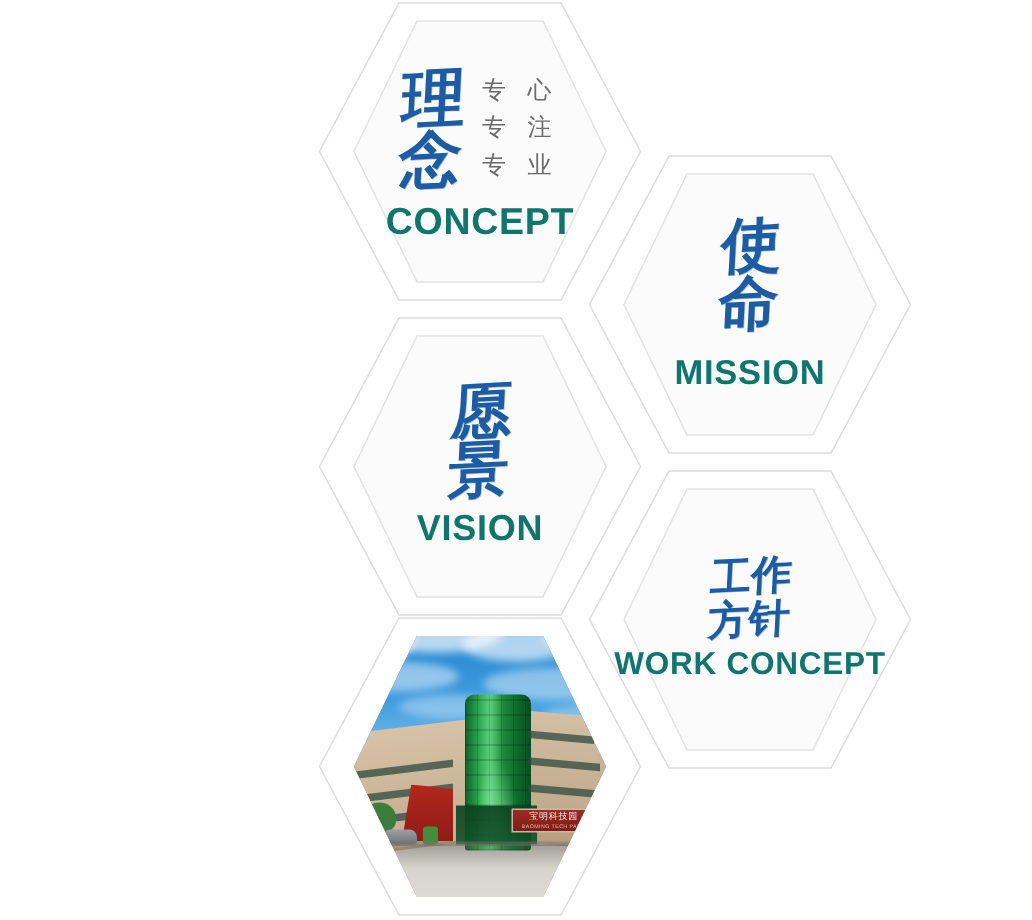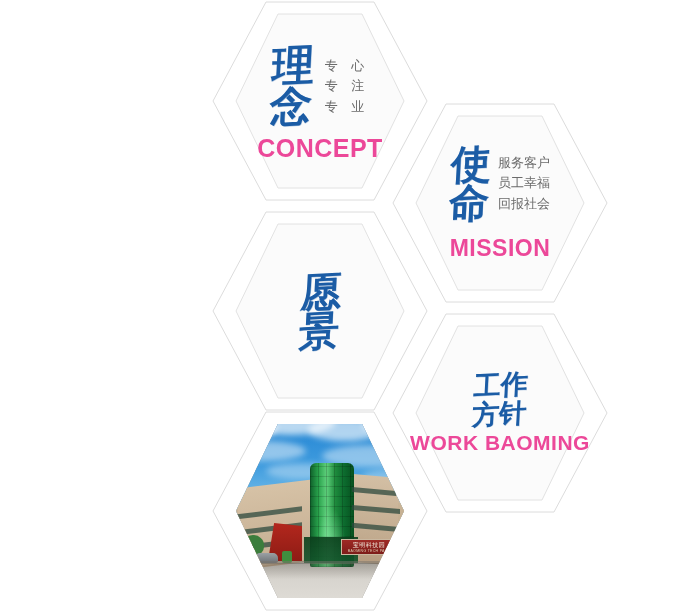--- a/index.html
+++ b/index.html
@@ -44,29 +44,29 @@
     line-height:0.98;
     text-align:center;
     letter-spacing:0;
     transform:skewX(-6deg) rotate(-3deg);
     text-shadow:0.5px 0.5px 0 rgba(27,92,165,.35);
   }
   .brush span{display:block;}
 
   .sidetext{
     color:#6b6b6b;
-    font-size:13px;
+    font-size:16px;
     line-height:1.55;
     text-align:left;
     white-space:pre-line;
   }
   .sidetext.spaced{letter-spacing:5px;}
 
   .eng{
-    color:#ec4899;
+    color:#0f766e;
     font-weight:bold;
     letter-spacing:0.5px;
     margin-top:4px;
   }
 
   
   #hex-concept{left:212px;top:1px;}
   #hex-concept .content{padding-top:6px;}
   #hex-concept .brush{font-size:42px;}
   #hex-concept .topline{gap:12px;}
@@ -265,23 +265,20 @@
       <svg viewBox="0 0 216 200" preserveAspectRatio="none" aria-hidden="true">
         <polygon points="66,13 150,13 192,100 150,187 66,187 24,100" fill="#fbfbfb" stroke="#e2e2e2" stroke-width="1"></polygon>
       </svg>
     </div>
     <div class="content">
       <div class="topline">
         <div class="brush">
           <span>使</span>
           <span>命</span>
         </div>
-        <div class="sidetext">服务客户
-员工幸福
-回报社会</div>
       </div>
       <div class="eng">MISSION</div>
     </div>
   </div>
 
   <div class="hex" id="hex-vision">
     <div class="outline">
       <svg viewBox="0 0 216 200" preserveAspectRatio="none" aria-hidden="true">
         <polygon points="54,1 162,1 215,100 162,199 54,199 1,100" fill="none" stroke="#dcdcdc" stroke-width="1"></polygon>
       </svg>
@@ -291,20 +288,21 @@
         <polygon points="66,13 150,13 192,100 150,187 66,187 24,100" fill="#fbfbfb" stroke="#e2e2e2" stroke-width="1"></polygon>
       </svg>
     </div>
     <div class="content">
       <div class="topline">
         <div class="brush">
           <span>愿</span>
           <span>景</span>
         </div>
       </div>
+      <div class="eng">VISION</div>
     </div>
   </div>
 
   <div class="hex" id="hex-policy">
     <div class="outline">
       <svg viewBox="0 0 216 200" preserveAspectRatio="none" aria-hidden="true">
         <polygon points="54,1 162,1 215,100 162,199 54,199 1,100" fill="none" stroke="#dcdcdc" stroke-width="1"></polygon>
       </svg>
     </div>
     <div class="inner">
@@ -312,21 +310,21 @@
         <polygon points="66,13 150,13 192,100 150,187 66,187 24,100" fill="#fbfbfb" stroke="#e2e2e2" stroke-width="1"></polygon>
       </svg>
     </div>
     <div class="content">
       <div class="topline">
         <div class="brush">
           <span>工作</span>
           <span>方针</span>
         </div>
       </div>
-      <div class="eng">WORK BAOMING</div>
+      <div class="eng">WORK CONCEPT</div>
     </div>
   </div>
 
   <div class="hex" id="hex-photo">
     <div class="outline">
       <svg viewBox="0 0 216 200" preserveAspectRatio="none" aria-hidden="true">
         <polygon points="54,1 162,1 215,100 162,199 54,199 1,100" fill="none" stroke="#dcdcdc" stroke-width="1"></polygon>
       </svg>
     </div>
 

